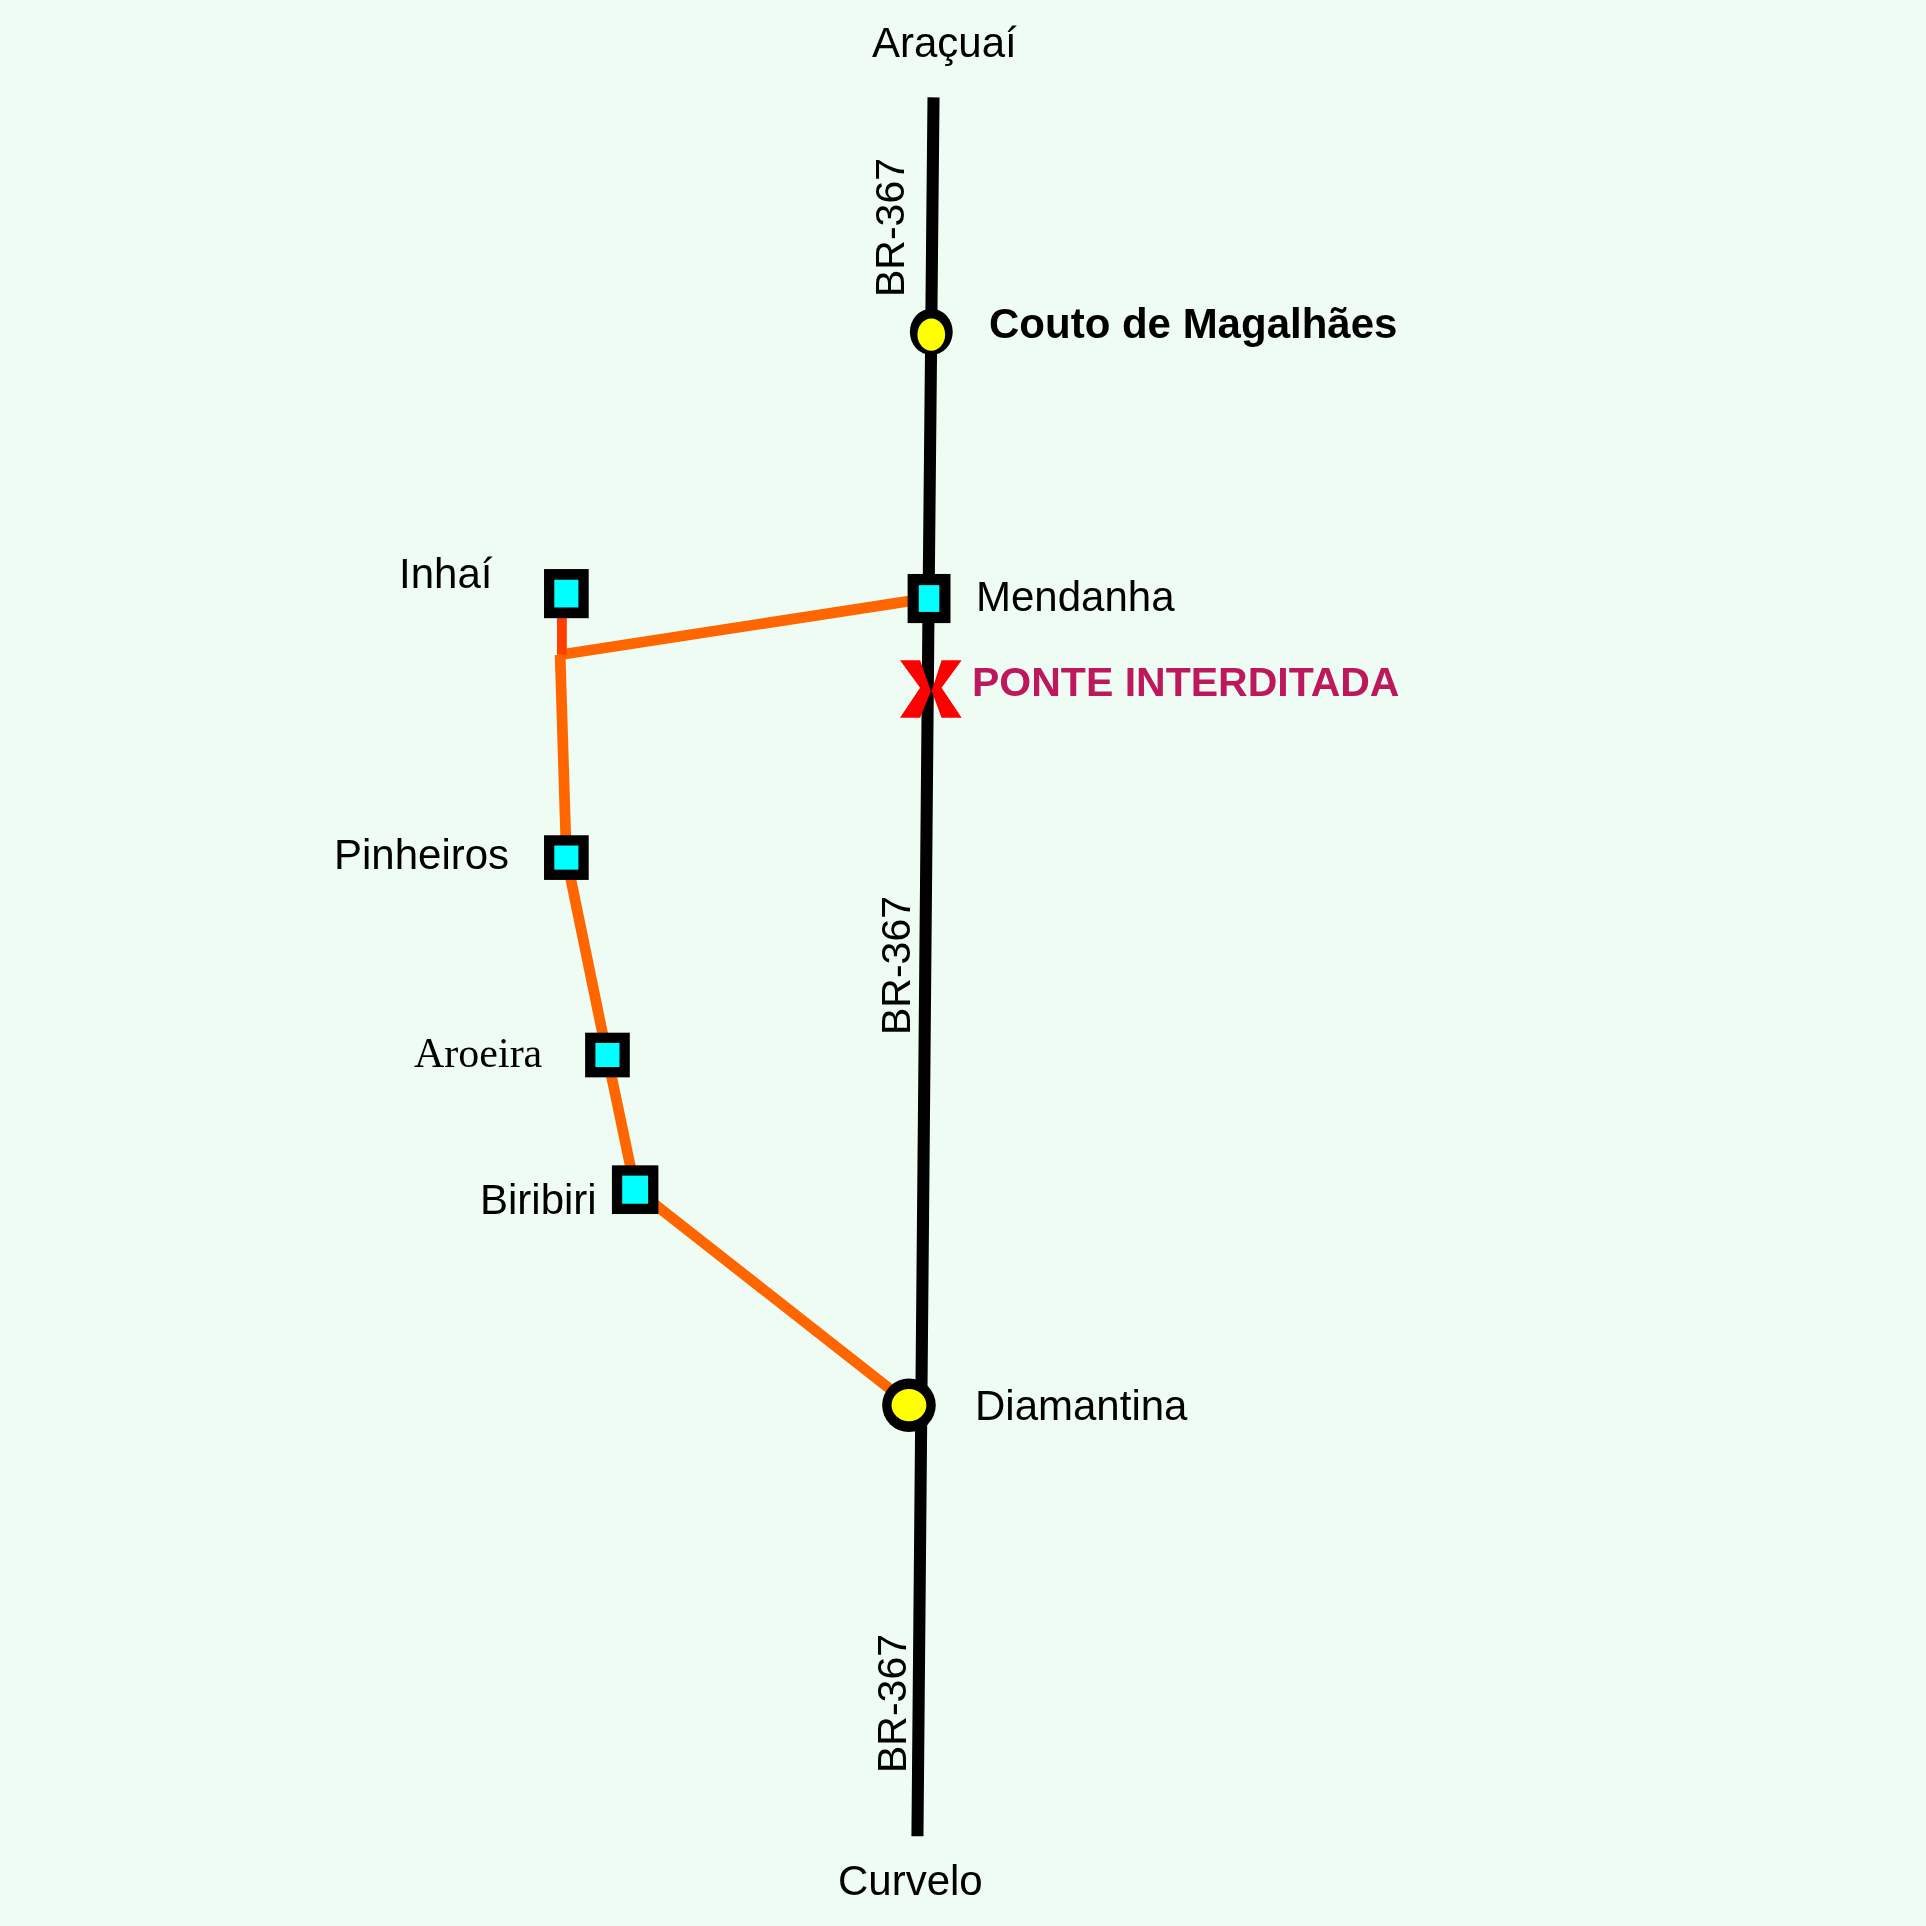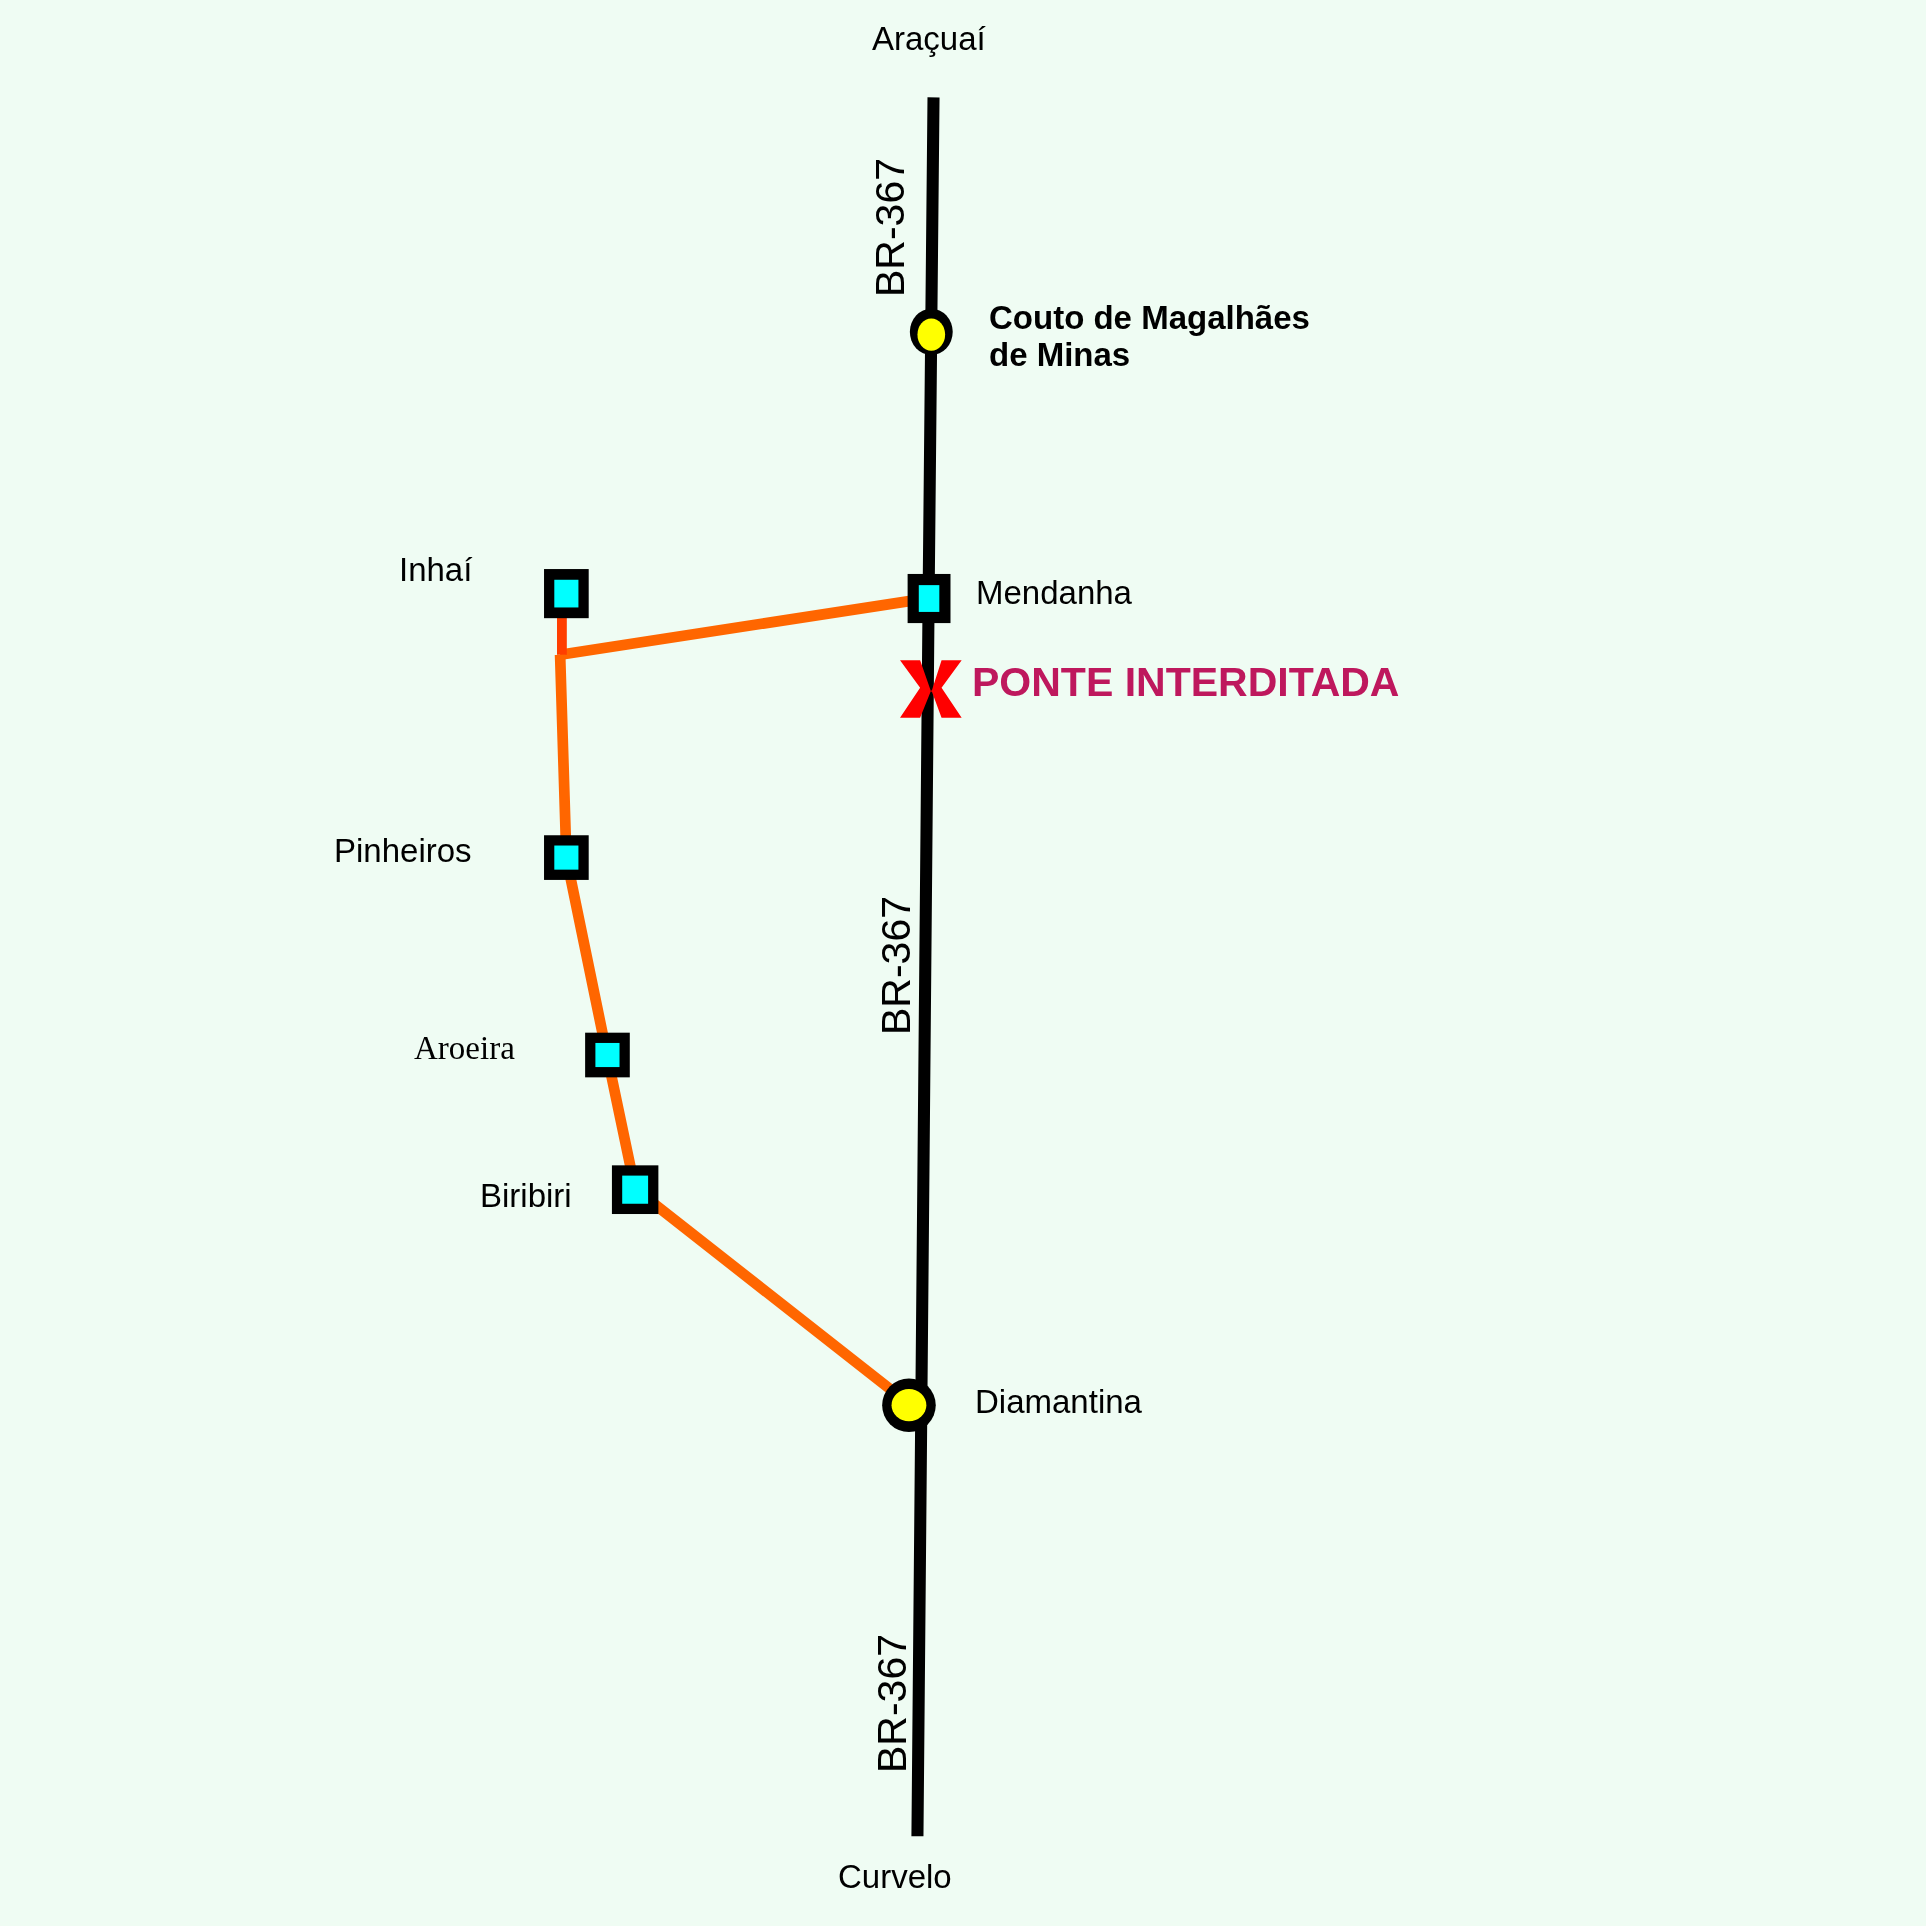--- a/index.html
+++ b/index.html
@@ -1,19 +1,19 @@
 <!DOCTYPE html>
 <html style="font-size:7.1px"><head>
 <meta charset="utf-8">
 <style>
   html, body { margin:0; padding:0; }
   body { width:1926px; height:1926px; background:#effcf3; position:relative; overflow:hidden;
          font-family:"Liberation Sans", sans-serif; }
   svg.map { position:absolute; left:0; top:0; }
-  .lbl { position:absolute; color:#000; font-size:33px; line-height:1; white-space:nowrap; }
+  .lbl { position:absolute; color:#000; font-size:42px; line-height:1; white-space:nowrap;text-align:right; }
   .vlbl { position:absolute; font-size:41px; line-height:1; white-space:nowrap; transform-origin:left top; transform:rotate(-90deg); }
   .warn { position:absolute; color:#be185d; font-weight:bold; font-size:41px; line-height:1; white-space:nowrap; }
 </style>
 </head>
 <body>
 
 <svg class="map" width="1926" height="1926" viewBox="0 0 4312 4312">
 
   <polyline points="2090,218 2079,1339 2054,4111" fill="none" stroke="#000" stroke-width="27"></polyline>
 
@@ -58,21 +58,20 @@
 
 <div class="lbl" style="left:872px; top:22px;">Araçuaí</div>
 <div class="lbl" style="left:838px; top:1860px;">Curvelo</div>
 
 <div class="vlbl" style="left:870px; top:297px;">BR-367</div>
 <div class="vlbl" style="left:876px; top:1035px;">BR-367</div>
 <div class="vlbl" style="left:872px; top:1773px;">BR-367</div>
 
 <div class="lbl" style="left:989px; top:300px; line-height:1.12;font-weight:bold;">
   <div>Couto de Magalhães</div>
-  <div>de Minas</div>
 </div>
 <div class="lbl" style="left:975px; top:1385px;">Diamantina</div>
 
 <div class="lbl" style="left:976px; top:576px;">Mendanha</div>
 <div class="lbl" style="left:399px; top:553px;">Inhaí</div>
 <div class="lbl" style="left:334px; top:834px;">Pinheiros</div>
 <div class="lbl" style="left:414px; top:1032px;font-family:Liberation Serif, serif;">Aroeira</div>
 <div class="lbl" style="left:446px; top:1179px;margin-left:34px;">Biribiri</div>
 
 <div class="warn" style="left:972px; top:662px;">PONTE INTERDITADA</div>

